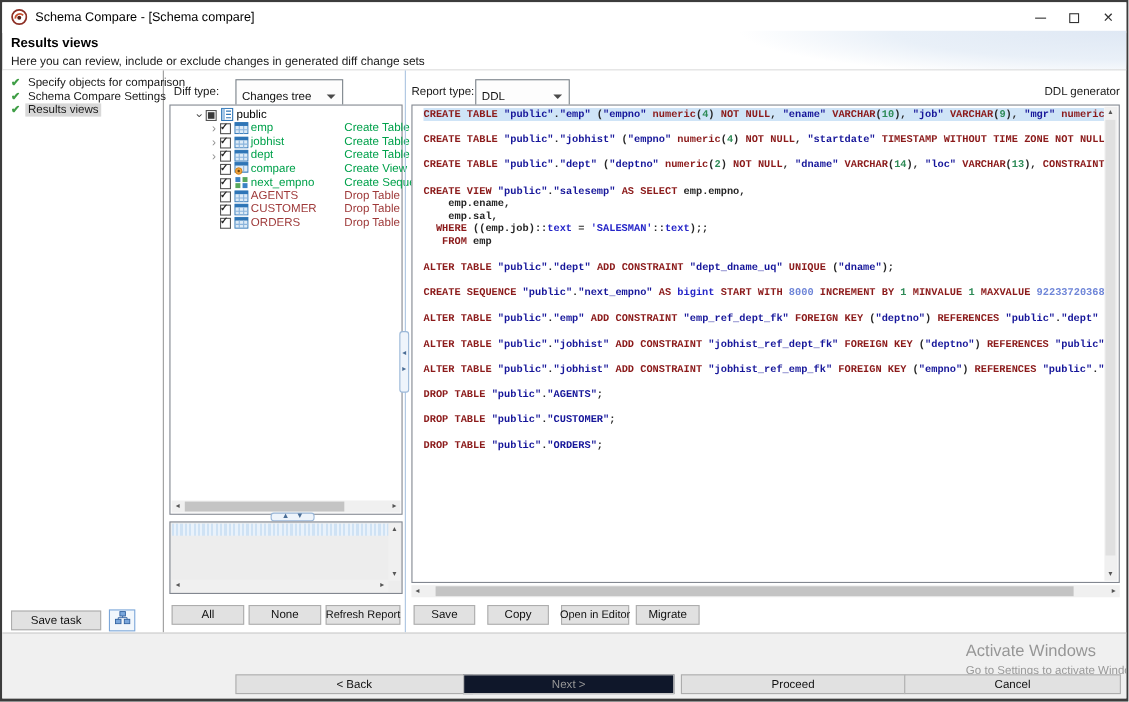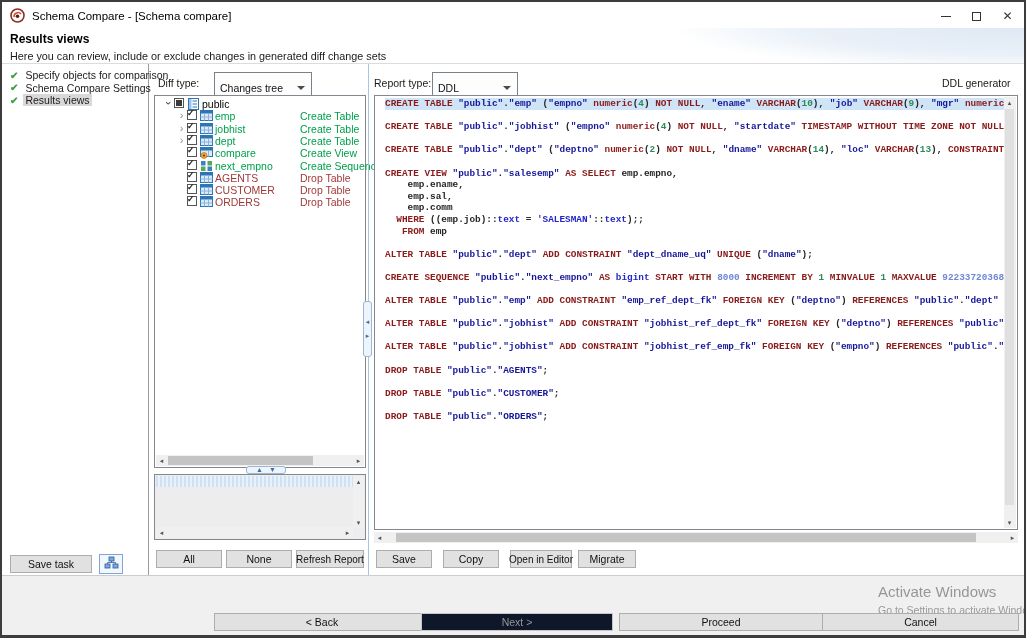--- a/index.html
+++ b/index.html
@@ -26,21 +26,21 @@
   .stepcheck{color:#3f9e46;font-size:10px;font-weight:bold;margin-right:5px}
   .steplabel{font-size:10.5px;color:#1a1a1a;padding:0 2px}
   .steplabel.active{background:#d8d8d8}
   
   .panel{position:absolute;background:#fff;border:1px solid #828790}
   .combolabel{position:absolute;font-size:10.5px;color:#1a1a1a;white-space:nowrap}
   .combo{position:absolute;height:31px;background:#fdfdfd;border:1px solid #7a8289;display:flex;align-items:center;cursor:pointer}
   .combo .val{font-size:10.5px;padding-left:5px;color:#111;flex:1;white-space:nowrap}
   .combo .chev{width:0;height:0;border-left:4px solid transparent;border-right:4px solid transparent;border-top:4px solid #4a4a4a;margin-right:6px}
   
-  .trow{position:absolute;left:4px;width:100%;height:12px;display:flex;align-items:flex-start;font-size:10.5px;white-space:nowrap;cursor:default}
+  .trow{position:absolute;left:17px;width:100%;height:12px;display:flex;align-items:flex-end;font-size:10.5px;white-space:nowrap;cursor:default}
   .exp{width:9px;font-size:11px;color:#8f8f8f;line-height:10px;text-align:center;flex:0 0 9px}
   .exp.open{transform:rotate(90deg);color:#3a3a3a}
   .cb{position:relative;width:10px;height:10px;border:1px solid #555;background:#fff;margin:0 3px 0 1px;flex:0 0 10px}
   .cb .tick{position:absolute;left:-1px;top:-3px;font-size:9px;font-weight:bold;color:#222}
   .cb .part{position:absolute;left:1px;top:1px;width:6px;height:6px;background:#3a3a3a}
   .tico{width:14px;flex:0 0 14px;display:flex;align-items:center}
   .tname{margin-left:1px}
   .tname.g{color:#00a14b}.tname.r{color:#9e3939}.tname.k{color:#000}
   .taction{position:absolute;left:141px;font-size:10.5px}
   .taction.g{color:#00a14b}.taction.r{color:#9e3939}
@@ -317,34 +317,33 @@
   <div class="pill-v" style="left:361px;top:299px">
     <span>◂</span>
       <span>▸</span>
   </div>
 
   <div class="combolabel" style="left:372px;top:75px">Report type:</div>
   <div class="combo" style="left:430px;top:70px;width:86px">
     <span class="val">DDL</span>
     <span class="chev"></span>
   </div>
-  <div class="combolabel" style="left:940px;top:75px;width:76px;text-align:left">DDL generator</div>
+  <div class="combolabel" style="left:940px;top:75px;width:76px;text-align:right">DDL generator</div>
 
   <div class="panel" style="left:372px;top:93px;width:644px;height:435px">
     <div class="codewrap">
         <div class="cl sel"><span class="ck">CREATE</span> <span class="ck">TABLE</span> <span class="cq">"public"</span>.<span class="cq">"emp"</span> (<span class="cq">"empno"</span> <span class="ck">numeric</span>(<span class="cng">4</span>) <span class="ck">NOT</span> <span class="ck">NULL</span>, <span class="cq">"ename"</span> <span class="ck">VARCHAR</span>(<span class="cng">10</span>), <span class="cq">"job"</span> <span class="ck">VARCHAR</span>(<span class="cng">9</span>), <span class="cq">"mgr"</span> <span class="ck">numeric</span>()  </div>
         <div class="cl">&nbsp;</div>
         <div class="cl"><span class="ck">CREATE</span> <span class="ck">TABLE</span> <span class="cq">"public"</span>.<span class="cq">"jobhist"</span> (<span class="cq">"empno"</span> <span class="ck">numeric</span>(<span class="cng">4</span>) <span class="ck">NOT</span> <span class="ck">NULL</span>, <span class="cq">"startdate"</span> <span class="ck">TIMESTAMP</span> <span class="ck">WITHOUT</span> <span class="ck">TIME</span> <span class="ck">ZONE</span> <span class="ck">NOT</span> <span class="ck">NULL</span>, </div>
         <div class="cl">&nbsp;</div>
         <div class="cl"><span class="ck">CREATE</span> <span class="ck">TABLE</span> <span class="cq">"public"</span>.<span class="cq">"dept"</span> (<span class="cq">"deptno"</span> <span class="ck">numeric</span>(<span class="cng">2</span>) <span class="ck">NOT</span> <span class="ck">NULL</span>, <span class="cq">"dname"</span> <span class="ck">VARCHAR</span>(<span class="cng">14</span>), <span class="cq">"loc"</span> <span class="ck">VARCHAR</span>(<span class="cng">13</span>), <span class="ck">CONSTRAINT</span> </div>
         <div class="cl">&nbsp;</div>
         <div class="cl"><span class="ck">CREATE</span> <span class="ck">VIEW</span> <span class="cq">"public"</span>.<span class="cq">"salesemp"</span> <span class="ck">AS</span> <span class="ck">SELECT</span> emp.empno,</div>
         <div class="cl">    emp.ename,</div>
         <div class="cl">    emp.sal,</div>
-        <div class="cl">    emp.comm</div>
         <div class="cl">  <span class="ck">WHERE</span> ((emp.job)::<span class="ct">text</span> = <span class="cs">'SALESMAN'</span>::<span class="ct">text</span>);;</div>
         <div class="cl">   <span class="ck">FROM</span> emp</div>
         <div class="cl">&nbsp;</div>
         <div class="cl"><span class="ck">ALTER</span> <span class="ck">TABLE</span> <span class="cq">"public"</span>.<span class="cq">"dept"</span> <span class="ck">ADD</span> <span class="ck">CONSTRAINT</span> <span class="cq">"dept_dname_uq"</span> <span class="ck">UNIQUE</span> (<span class="cq">"dname"</span>);</div>
         <div class="cl">&nbsp;</div>
         <div class="cl"><span class="ck">CREATE</span> <span class="ck">SEQUENCE</span> <span class="cq">"public"</span>.<span class="cq">"next_empno"</span> <span class="ck">AS</span> <span class="ct">bigint</span> <span class="ck">START</span> <span class="ck">WITH</span> <span class="cnb">8000</span> <span class="ck">INCREMENT</span> <span class="ck">BY</span> <span class="cng">1</span> <span class="ck">MINVALUE</span> <span class="cng">1</span> <span class="ck">MAXVALUE</span> <span class="cnb">92233720368547758</span></div>
         <div class="cl">&nbsp;</div>
         <div class="cl"><span class="ck">ALTER</span> <span class="ck">TABLE</span> <span class="cq">"public"</span>.<span class="cq">"emp"</span> <span class="ck">ADD</span> <span class="ck">CONSTRAINT</span> <span class="cq">"emp_ref_dept_fk"</span> <span class="ck">FOREIGN</span> <span class="ck">KEY</span> (<span class="cq">"deptno"</span>) <span class="ck">REFERENCES</span> <span class="cq">"public"</span>.<span class="cq">"dept"</span> (</div>
         <div class="cl">&nbsp;</div>
         <div class="cl"><span class="ck">ALTER</span> <span class="ck">TABLE</span> <span class="cq">"public"</span>.<span class="cq">"jobhist"</span> <span class="ck">ADD</span> <span class="ck">CONSTRAINT</span> <span class="cq">"jobhist_ref_dept_fk"</span> <span class="ck">FOREIGN</span> <span class="ck">KEY</span> (<span class="cq">"deptno"</span>) <span class="ck">REFERENCES</span> <span class="cq">"public"</span>.</div>

